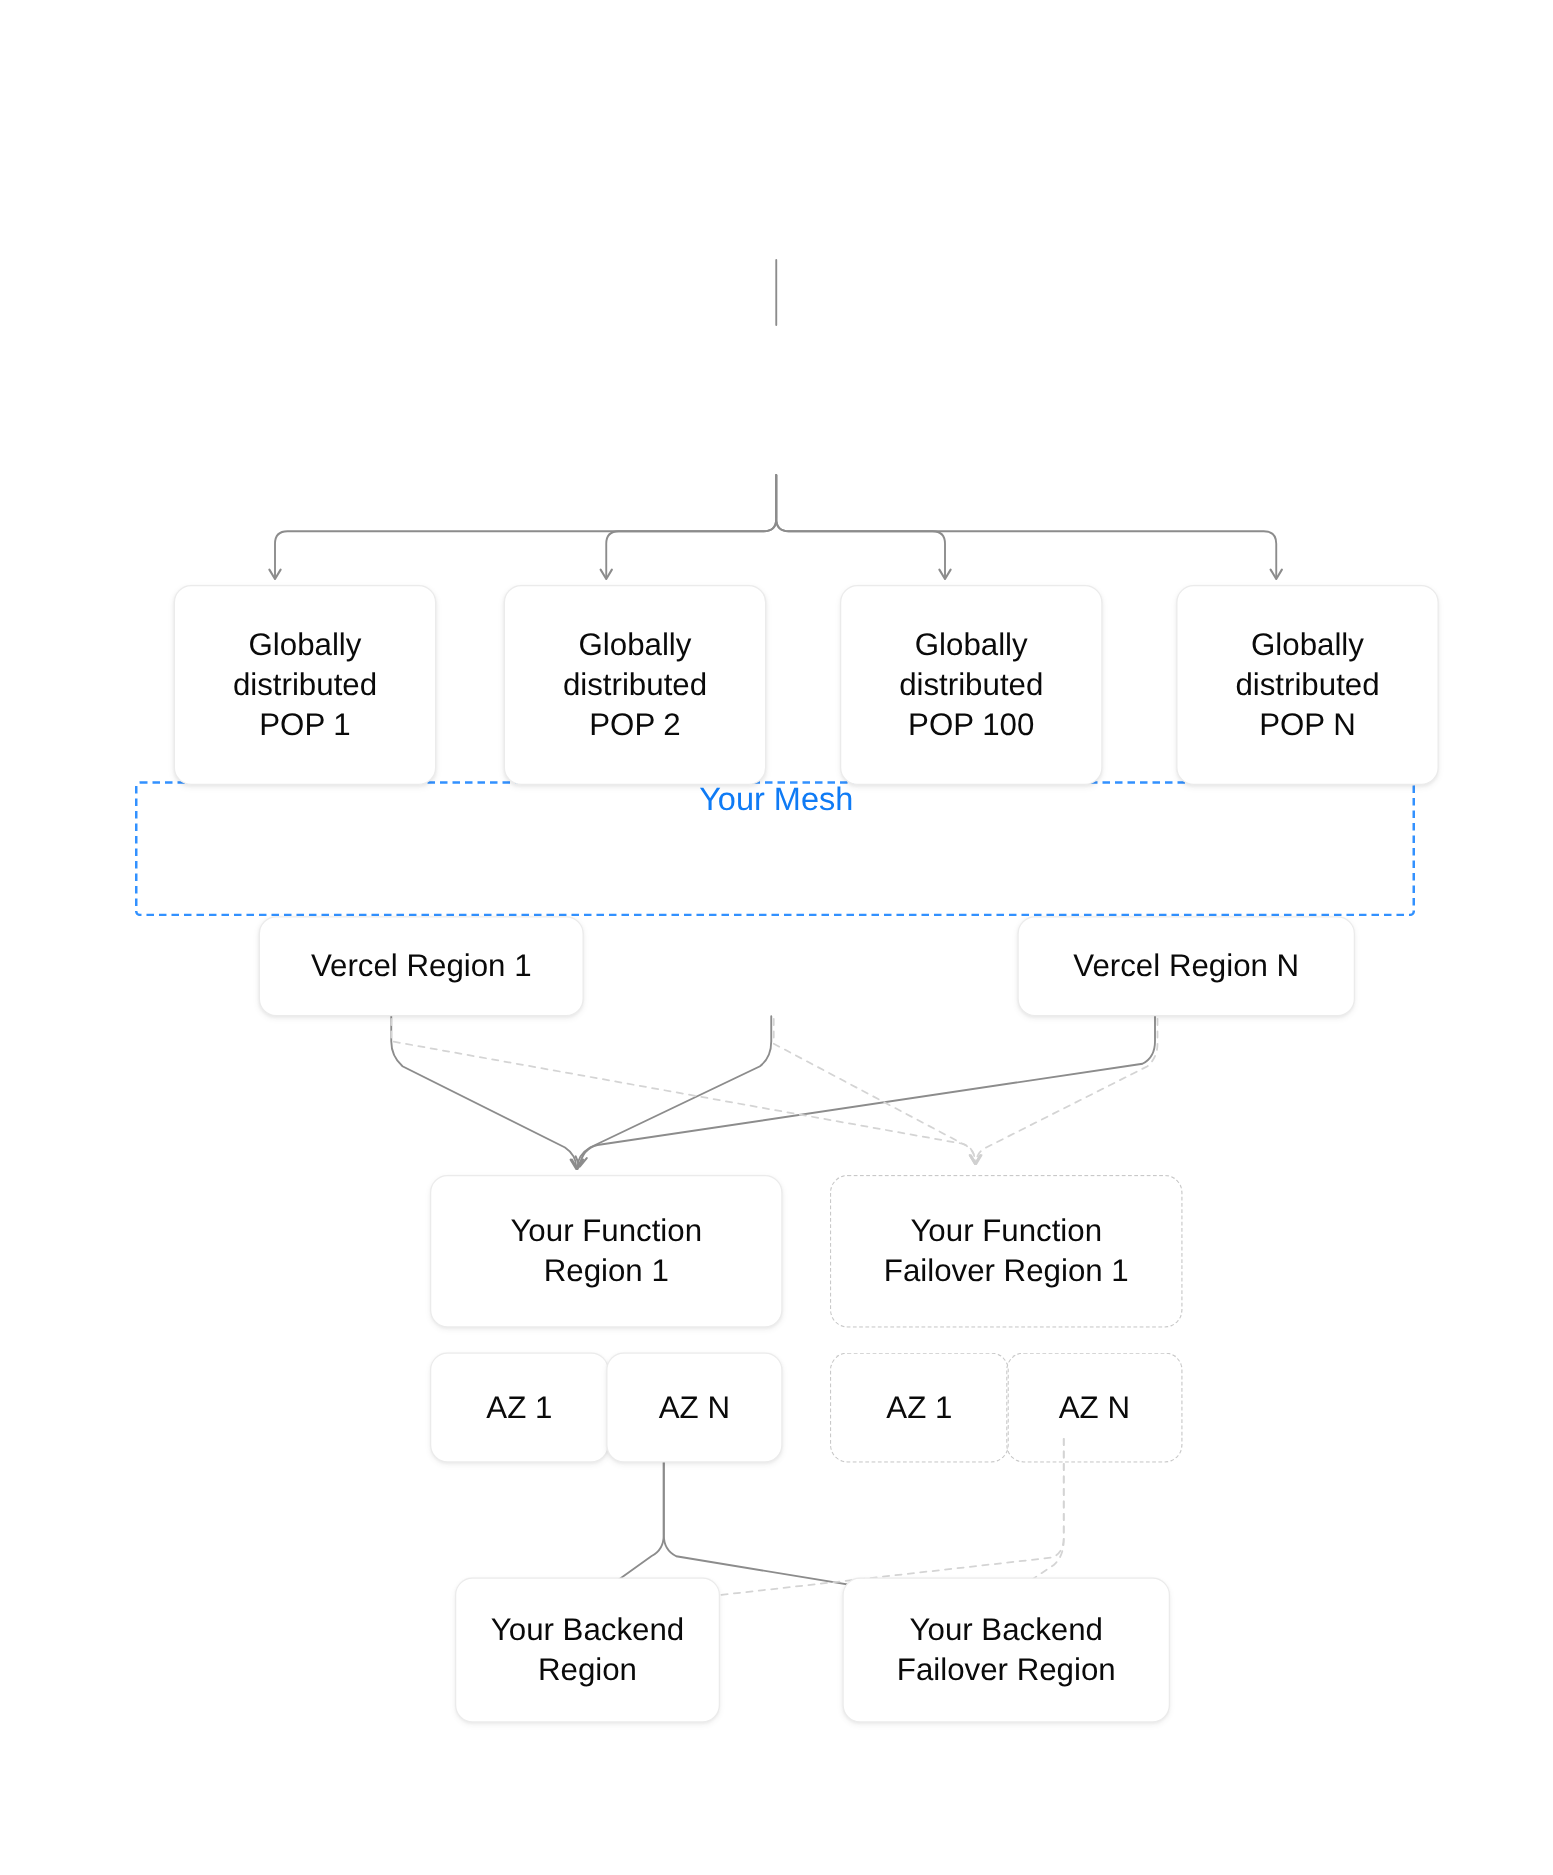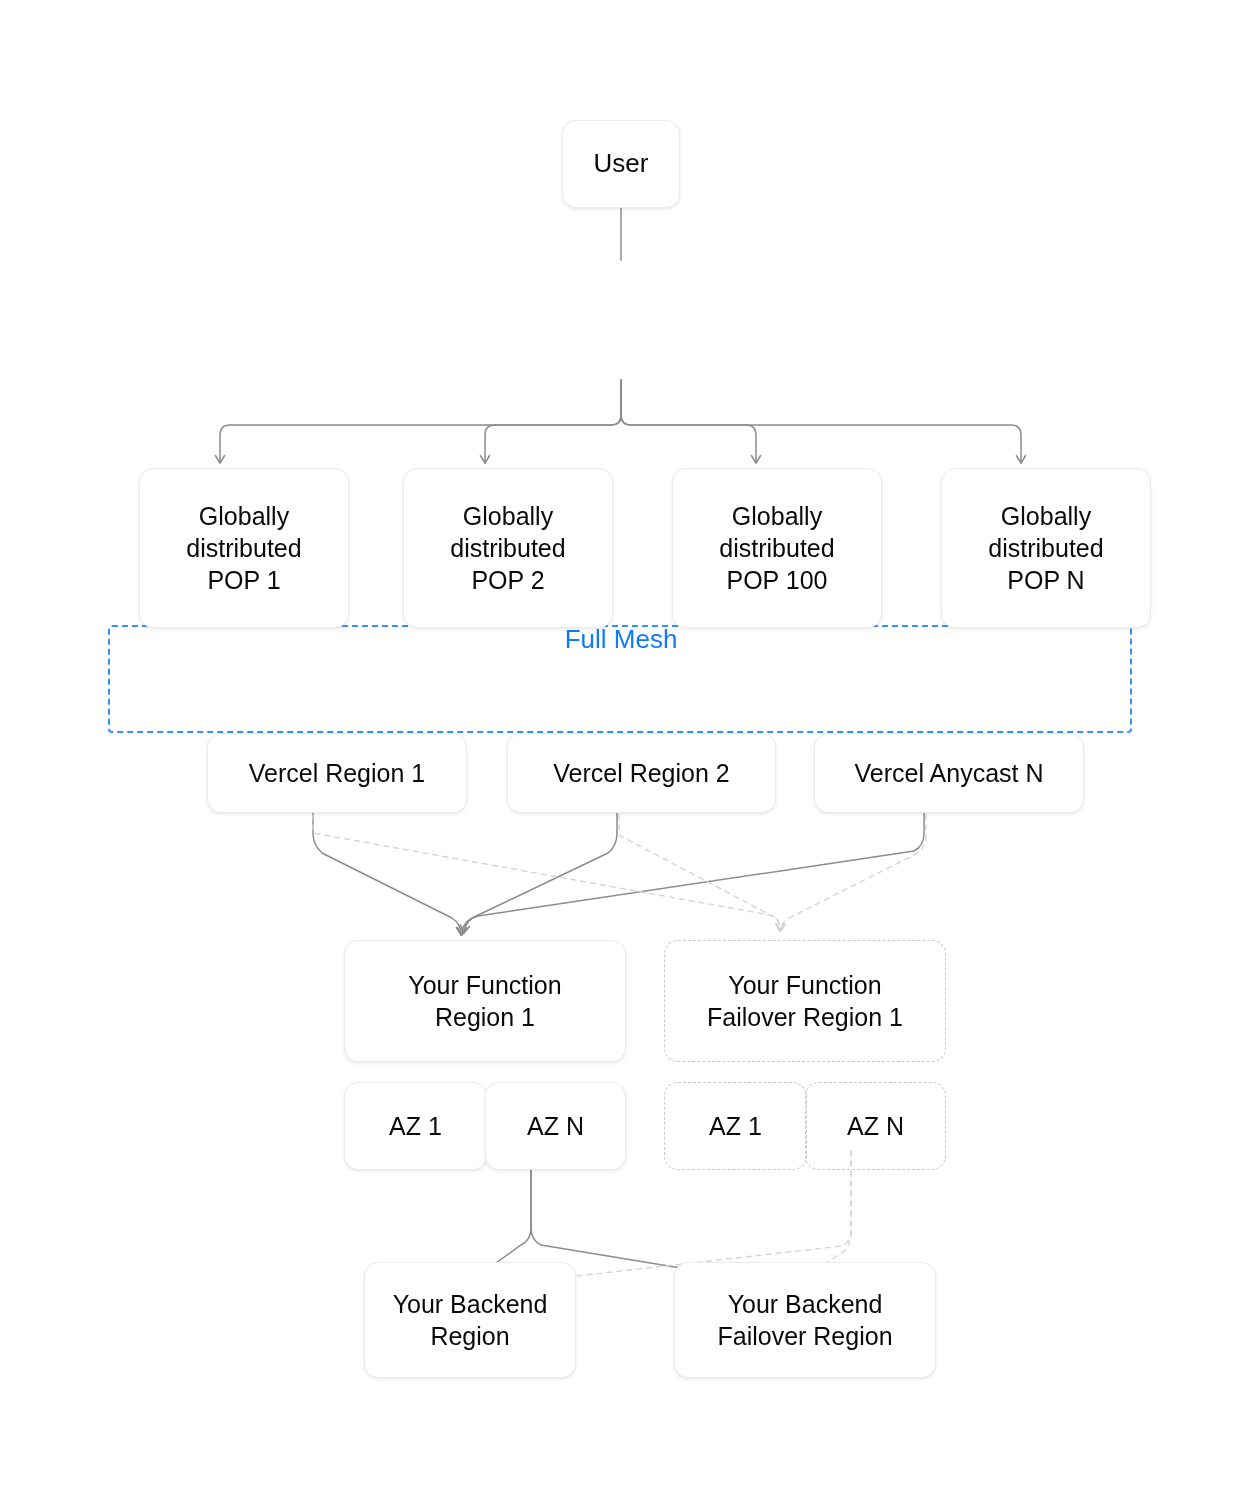--- a/index.html
+++ b/index.html
@@ -150,42 +150,40 @@
       <path d="M531,1151 L531,1228 Q531,1240 521,1245 L468,1283 Q461,1288 461,1298" marker-end="url(#arrow-solid)"></path>
       <path d="M531,1151 L531,1228 Q531,1240 541,1245 L772,1283 Q781,1288 781,1298" marker-end="url(#arrow-solid)"></path>
     </g>
 
     <g fill="none" stroke="#d4d4d4" stroke-width="1.4" stroke-dasharray="5 5" stroke-linecap="round">
       <path d="M851,1151 L851,1230 Q851,1242 842,1246 L470,1288 Q461,1290 461,1300" marker-end="url(#arrow-dashed)"></path>
       <path d="M851,1151 L851,1232 Q851,1245 843,1252 L789,1288 Q781,1292 781,1300" marker-end="url(#arrow-dashed)"></path>
     </g>
   </svg>
 
-  <div class="node t26" id="node-user">User</div>
 
 
   <div class="node t25 pop" id="node-pop-1">Globally
 distributed
 POP 1</div>
   <div class="node t25 pop" id="node-pop-2">Globally
 distributed
 POP 2</div>
   <div class="node t25 pop" id="node-pop-100">Globally
 distributed
 POP 100</div>
   <div class="node t25 pop" id="node-pop-n">Globally
 distributed
 POP N</div>
 
   <div id="fullmesh"></div>
-  <div id="fullmesh-label">Full Mesh</div>
+  <div id="fullmesh-label">Your Mesh</div>
 
   <div class="node t25 vregion" id="node-vregion-1">Vercel Region 1</div>
-  <div class="node t25 vregion" id="node-vregion-2">Vercel Region 2</div>
-  <div class="node t25 vregion" id="node-vregion-n">Vercel Anycast N</div>
+  <div class="node t25 vregion" id="node-vregion-n">Vercel Region N</div>
 
   <div class="node t25" id="node-fn-region">Your Function
 Region 1</div>
   <div class="node t25 dashed" id="node-fn-failover">Your Function
 Failover Region 1</div>
 
   <div class="node t25 az" id="node-az-1">AZ 1</div>
   <div class="node t25 az" id="node-az-n">AZ N</div>
   <div class="node t25 az dashed" id="node-faz-1">AZ 1</div>
   <div class="node t25 az dashed" id="node-faz-n">AZ N</div>

